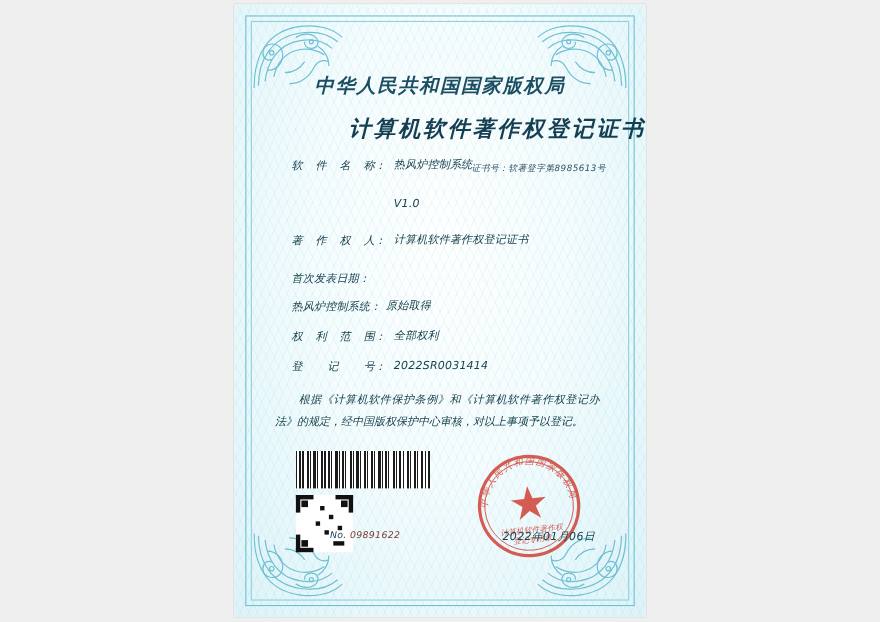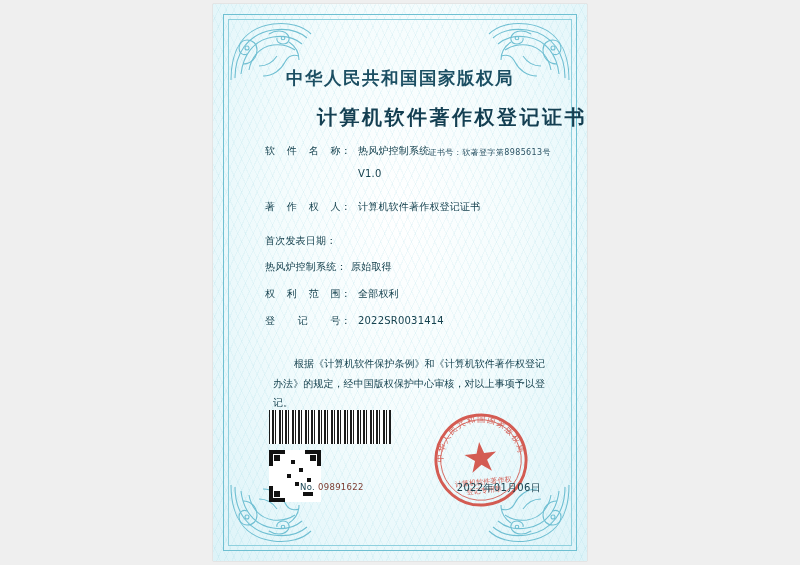--- a/index.html
+++ b/index.html
@@ -12,20 +12,21 @@
     background: #efefef;
     font-family: "DejaVu Sans", "Liberation Sans", sans-serif;
     overflow: hidden;
   }
 
   
   #page {
     position: relative;
     width: 800px;
     height: 565px;
+    font-style: italic;
   }
 
   
   #sheet {
     position: absolute;
     left: 213px;
     top: 4px;
     width: 374px;
     height: 557px;
     background:
@@ -135,28 +136,28 @@
     padding-right: 7px;
   }
   .row .label.spaced .c { display: inline-block; }
   .row .value {
     flex: 1 1 auto;
     letter-spacing: 0.2px;
     line-height: 1.45;
   }
   .row .value .sub {
     display: block;
-    margin-top: 8px;
+    margin-top: 20px;
   }
   .row.tall { margin-bottom: 19px; }
 
   
   #statement {
     position: absolute;
-    left: 60px;
+    left: 37px;
     right: 42px;
     top: 350px;
     font-size: 10px;
     line-height: 1.95;
     color: #16424f;
     text-align: justify;
   }
   #statement .indent { display: inline-block; width: 21px; }
 
   

